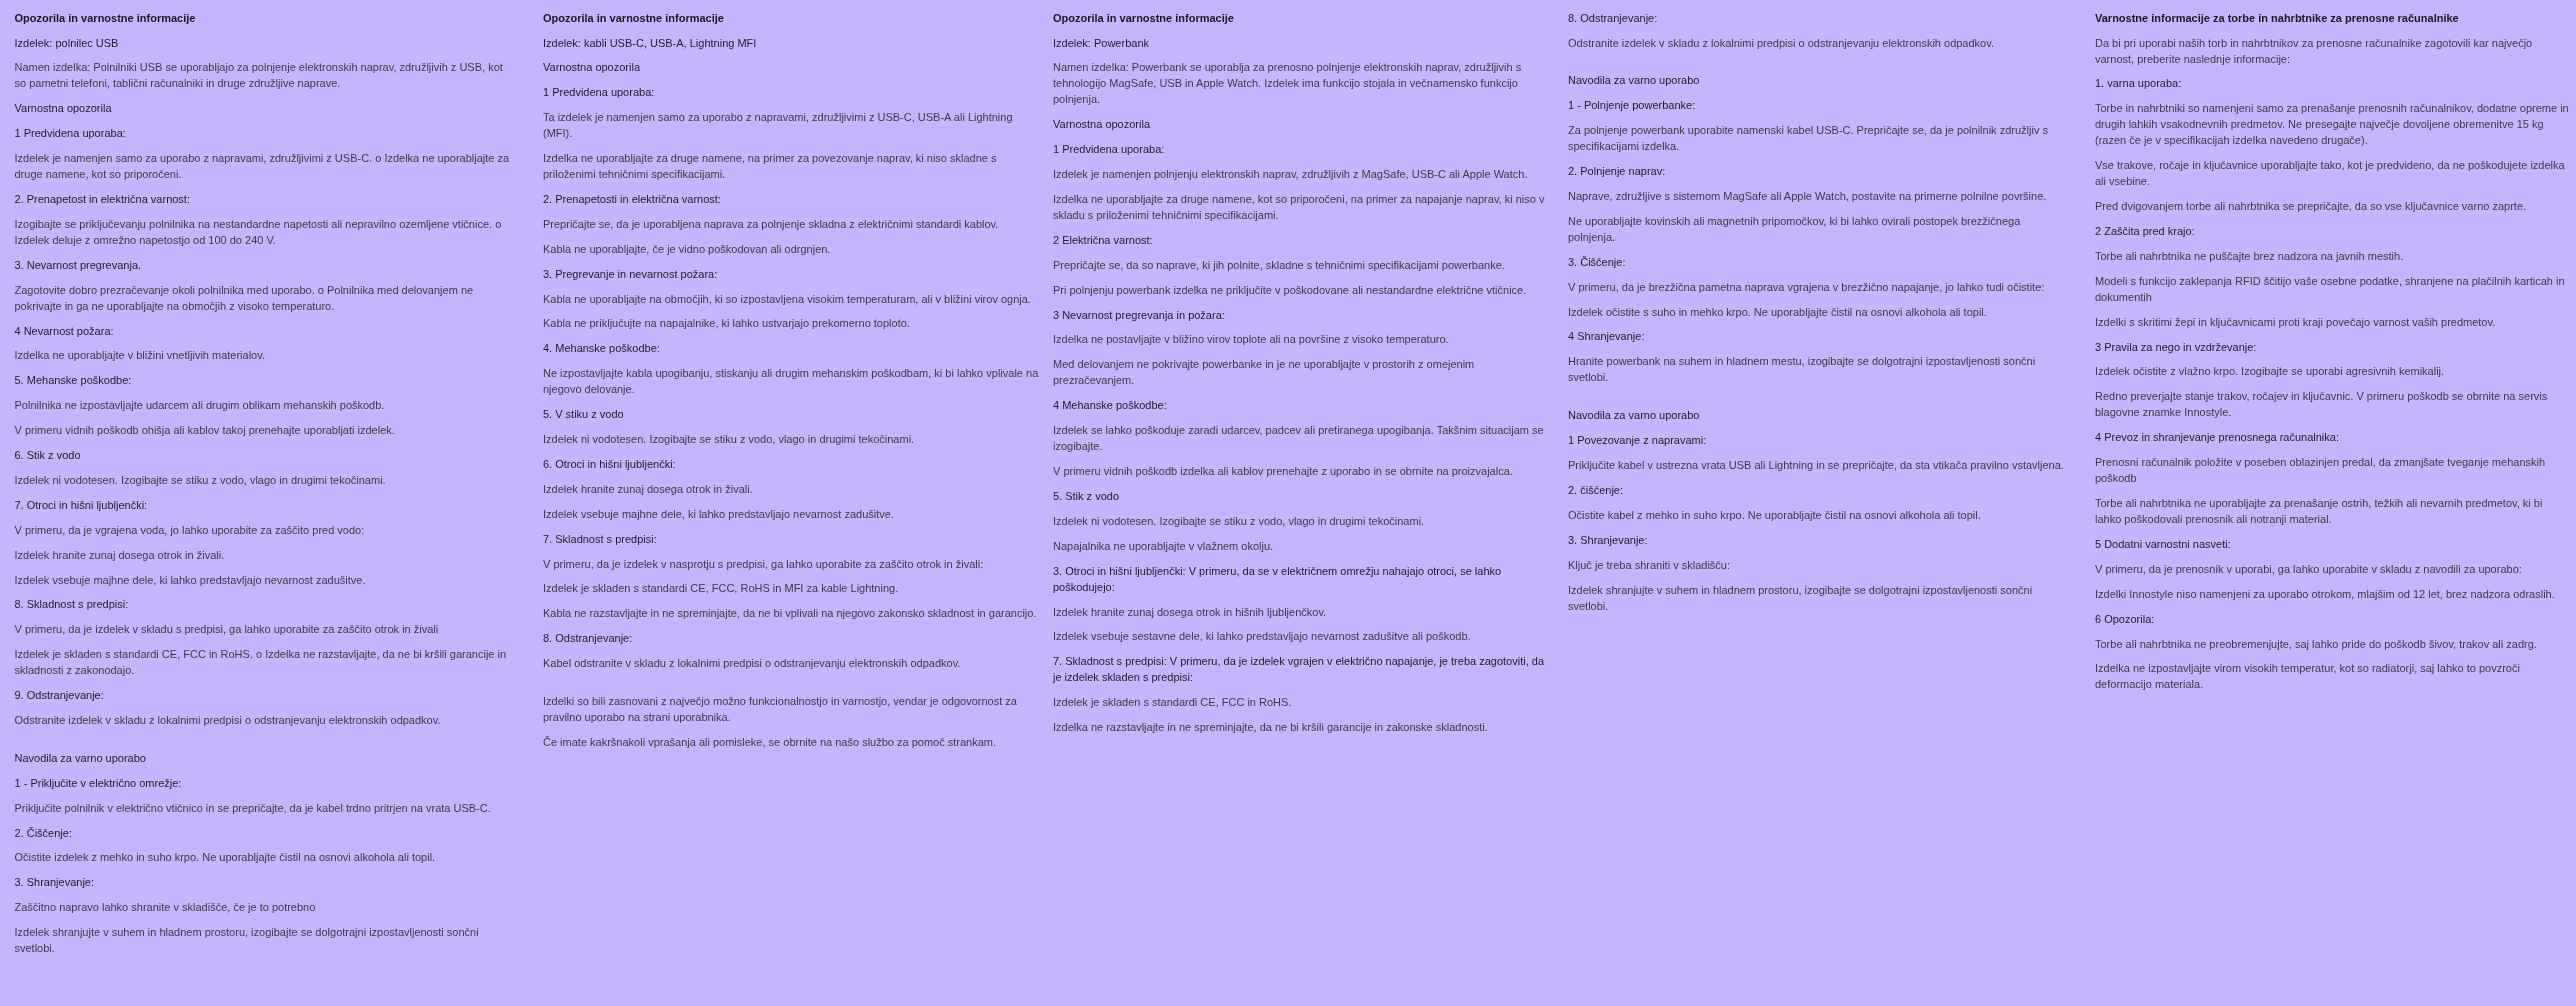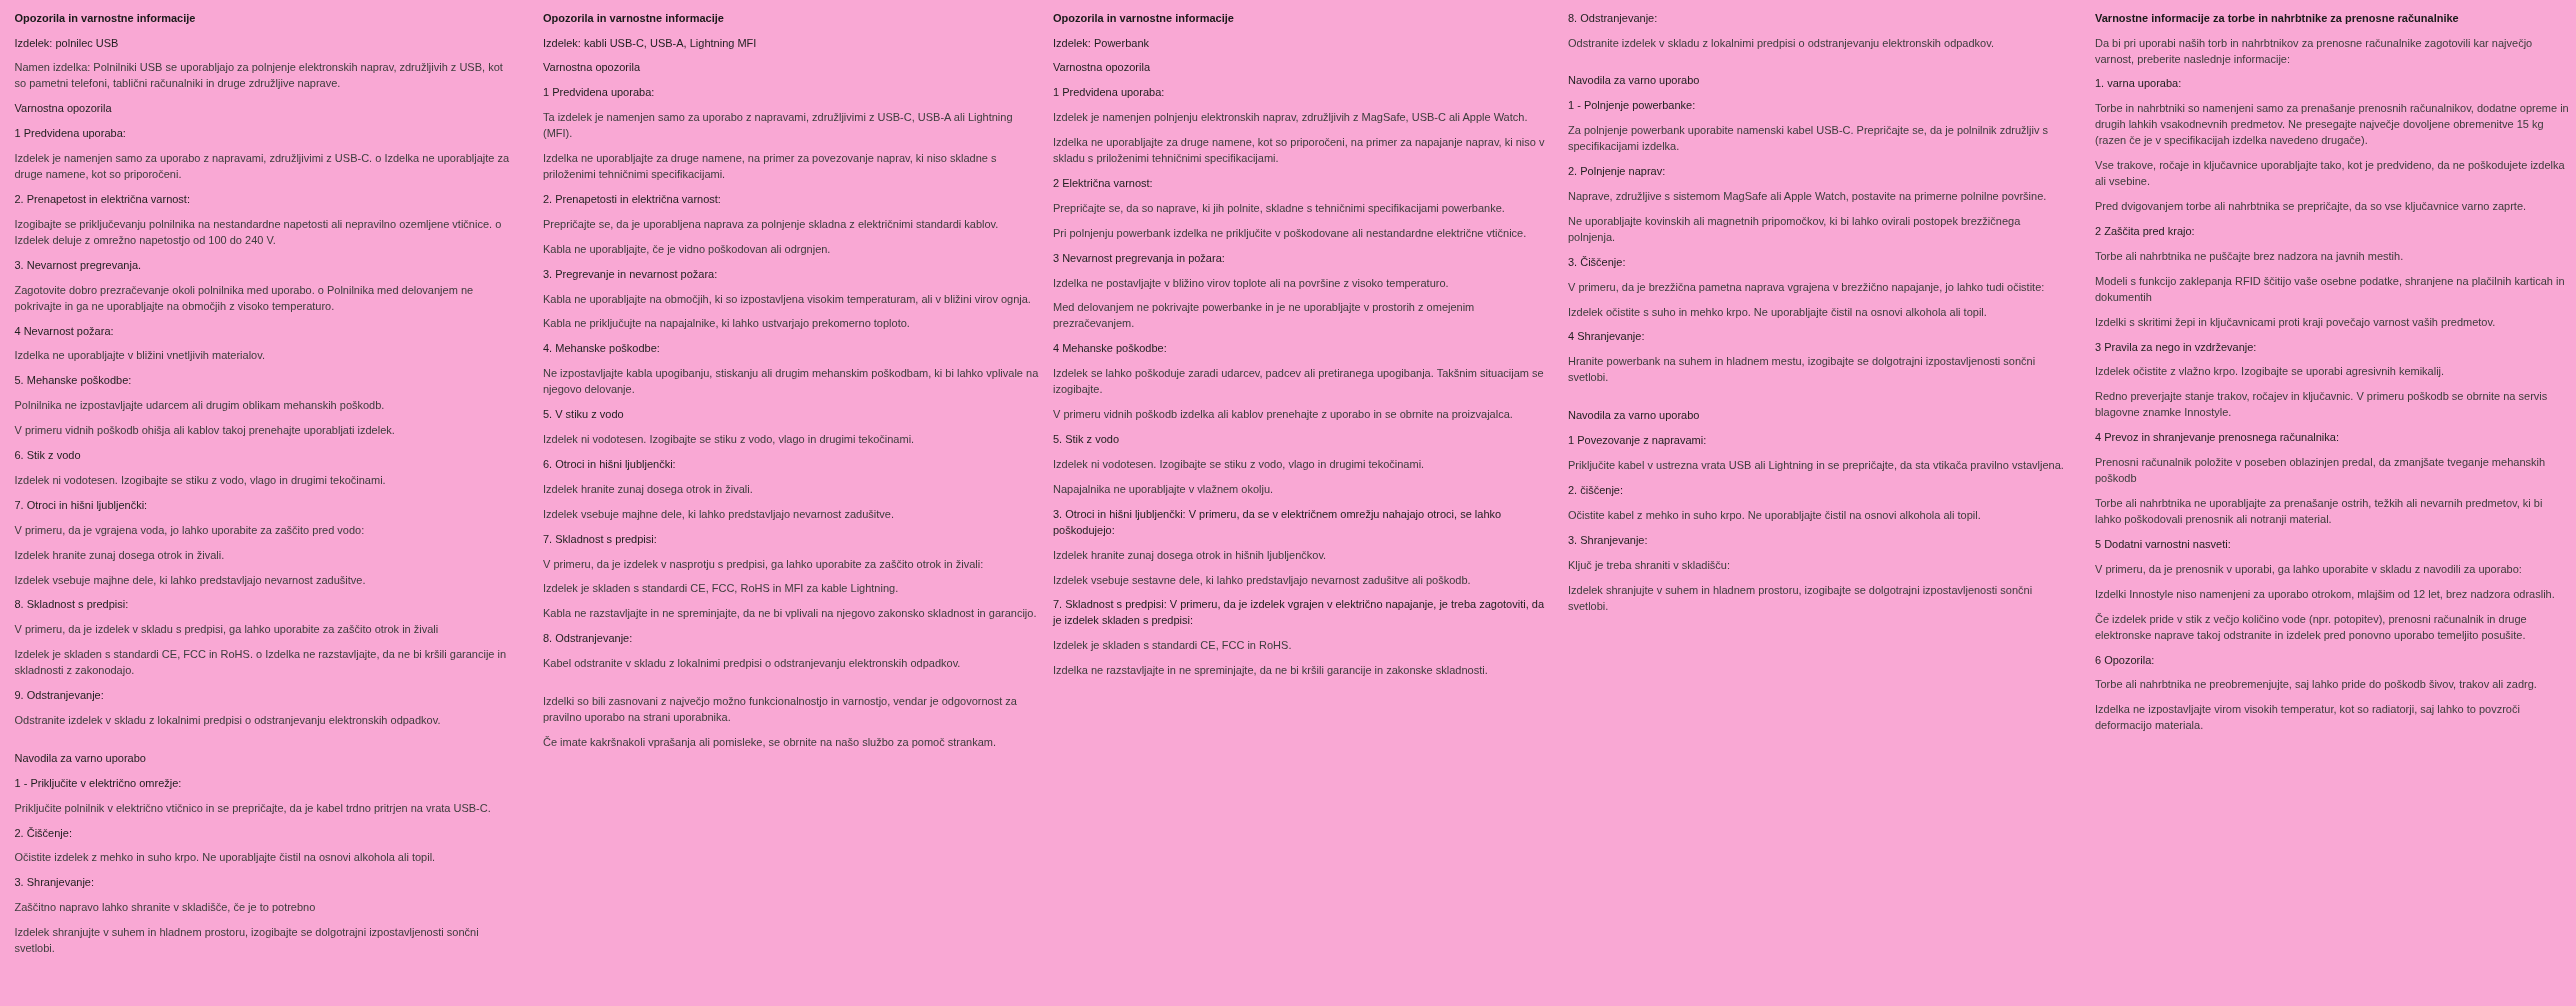--- a/index.html
+++ b/index.html
@@ -4,21 +4,21 @@
 <style>
   html, body {
     margin: 0;
     padding: 0;
     background: #ffffff;
   }
   .page {
     position: relative;
     width: 2576px;
     height: 1006px;
-    background: #f9a8d4;
+    background: #c4b5fd;
     overflow: hidden;
     font-family: "Liberation Sans", sans-serif;
   }
   .col {
     position: absolute;
     top: 9.7px;
   }
   .h1, .h, .p {
     font-size: 11px;
     line-height: 16px;
@@ -108,20 +108,21 @@
       <div class="p">Kabla ne razstavljajte in ne spreminjajte, da ne bi vplivali na njegovo zakonsko skladnost in garancijo.</div>
       <div class="h">8. Odstranjevanje:</div>
       <div class="p">Kabel odstranite v skladu z lokalnimi predpisi o odstranjevanju elektronskih odpadkov.</div>
       <div class="gap"></div>
       <div class="p">Izdelki so bili zasnovani z največjo možno funkcionalnostjo in varnostjo, vendar je odgovornost za pravilno uporabo na strani uporabnika.</div>
       <div class="p">Če imate kakršnakoli vprašanja ali pomisleke, se obrnite na našo službo za pomoč strankam.</div>
     </div>
     <div class="col" style="left: 1053px; width: 501px;">
       <div class="h1">Opozorila in varnostne informacije</div>
       <div class="h">Izdelek: Powerbank</div>
+      <div class="p">Namen izdelka: Powerbank se uporablja za prenosno polnjenje elektronskih naprav, združljivih s tehnologijo MagSafe, USB in Apple Watch. Izdelek ima funkcijo stojala in večnamensko funkcijo polnjenja.</div>
       <div class="h">Varnostna opozorila</div>
       <div class="h">1 Predvidena uporaba:</div>
       <div class="p">Izdelek je namenjen polnjenju elektronskih naprav, združljivih z MagSafe, USB-C ali Apple Watch.</div>
       <div class="p">Izdelka ne uporabljajte za druge namene, kot so priporočeni, na primer za napajanje naprav, ki niso v skladu s priloženimi tehničnimi specifikacijami.</div>
       <div class="h">2 Električna varnost:</div>
       <div class="p">Prepričajte se, da so naprave, ki jih polnite, skladne s tehničnimi specifikacijami powerbanke.</div>
       <div class="p">Pri polnjenju powerbank izdelka ne priključite v poškodovane ali nestandardne električne vtičnice.</div>
       <div class="h">3 Nevarnost pregrevanja in požara:</div>
       <div class="p">Izdelka ne postavljajte v bližino virov toplote ali na površine z visoko temperaturo.</div>
       <div class="p">Med delovanjem ne pokrivajte powerbanke in je ne uporabljajte v prostorih z omejenim prezračevanjem.</div>
@@ -176,19 +177,18 @@
       <div class="p">Izdelki s skritimi žepi in ključavnicami proti kraji povečajo varnost vaših predmetov.</div>
       <div class="h">3 Pravila za nego in vzdrževanje:</div>
       <div class="p">Izdelek očistite z vlažno krpo. Izogibajte se uporabi agresivnih kemikalij.</div>
       <div class="p">Redno preverjajte stanje trakov, ročajev in ključavnic. V primeru poškodb se obrnite na servis blagovne znamke Innostyle.</div>
       <div class="h">4 Prevoz in shranjevanje prenosnega računalnika:</div>
       <div class="p">Prenosni računalnik položite v poseben oblazinjen predal, da zmanjšate tveganje mehanskih poškodb</div>
       <div class="p">Torbe ali nahrbtnika ne uporabljajte za prenašanje ostrih, težkih ali nevarnih predmetov, ki bi lahko poškodovali prenosnik ali notranji material.</div>
       <div class="h">5 Dodatni varnostni nasveti:</div>
       <div class="p">V primeru, da je prenosnik v uporabi, ga lahko uporabite v skladu z navodili za uporabo:</div>
       <div class="p">Izdelki Innostyle niso namenjeni za uporabo otrokom, mlajšim od 12 let, brez nadzora odraslih.</div>
-      <div class="p">Če izdelek pride v stik z večjo količino vode (npr. potopitev), prenosni računalnik in druge elektronske naprave takoj odstranite in izdelek pred ponovno uporabo temeljito posušite.</div>
       <div class="h">6 Opozorila:</div>
       <div class="p">Torbe ali nahrbtnika ne preobremenjujte, saj lahko pride do poškodb šivov, trakov ali zadrg.</div>
       <div class="p">Izdelka ne izpostavljajte virom visokih temperatur, kot so radiatorji, saj lahko to povzroči deformacijo materiala.</div>
     </div>
   </div>
 
 
 </body></html>

